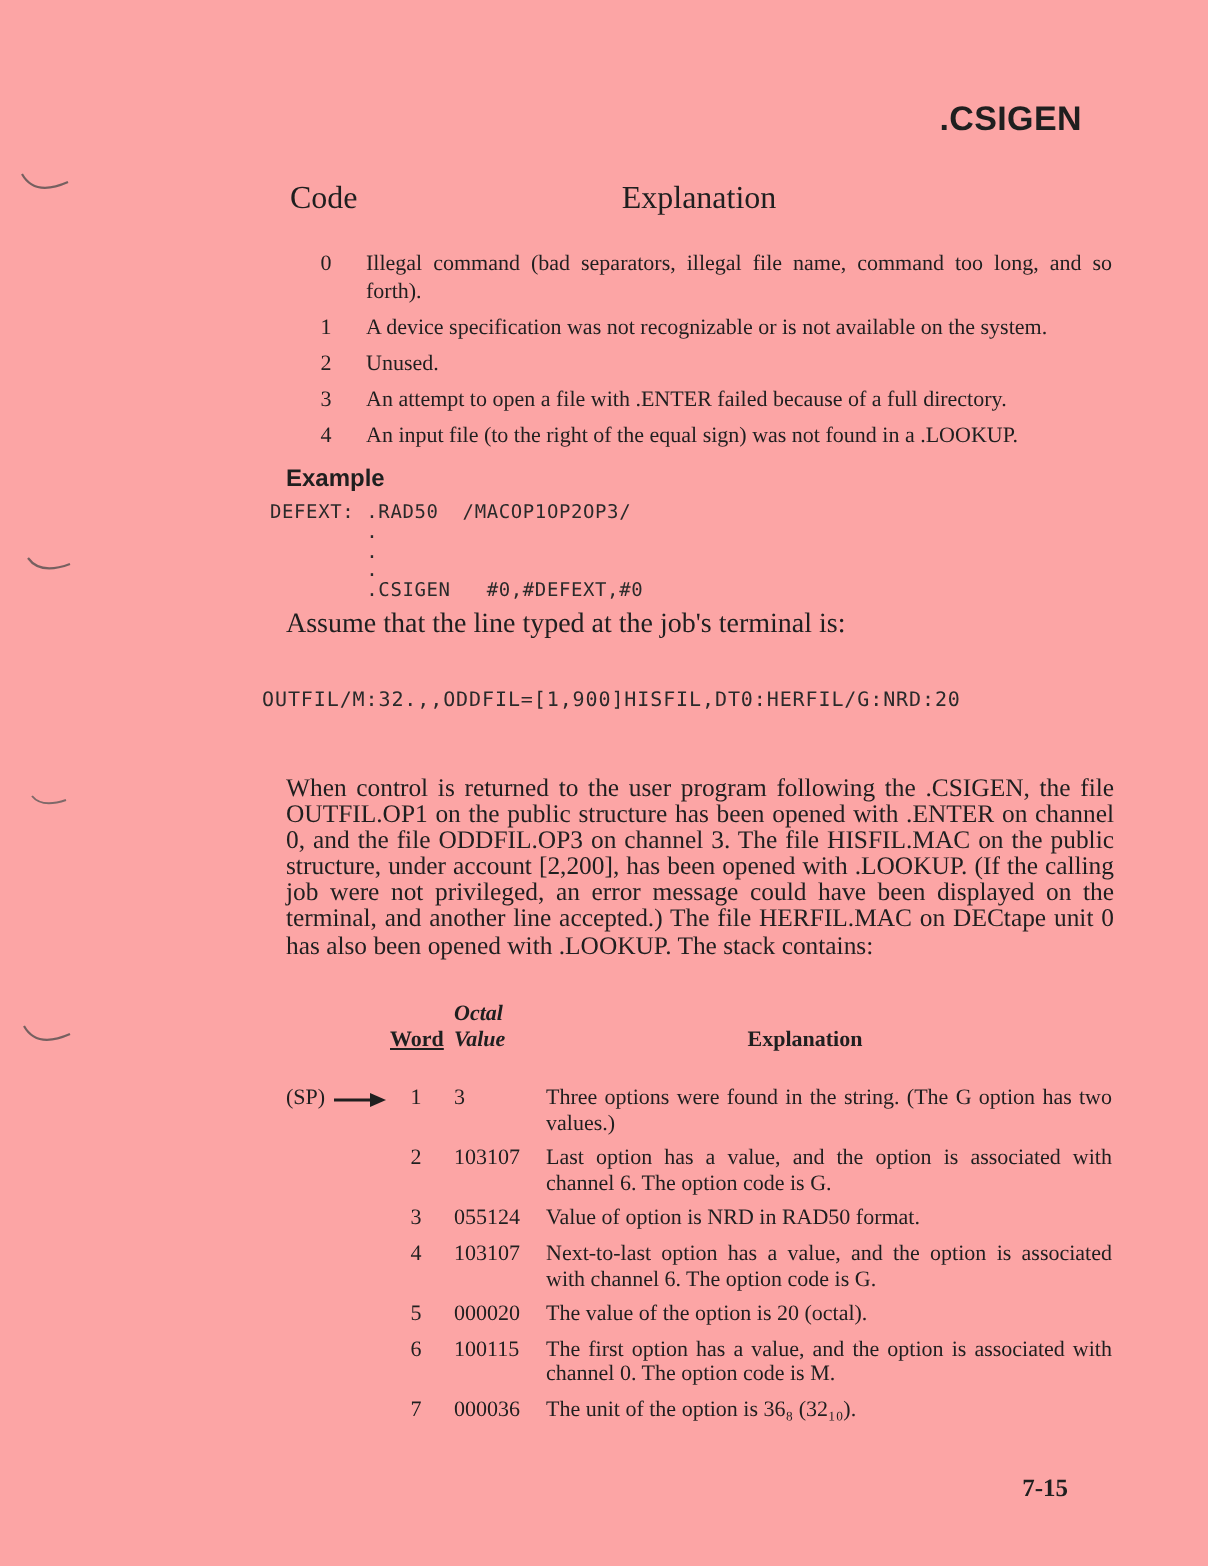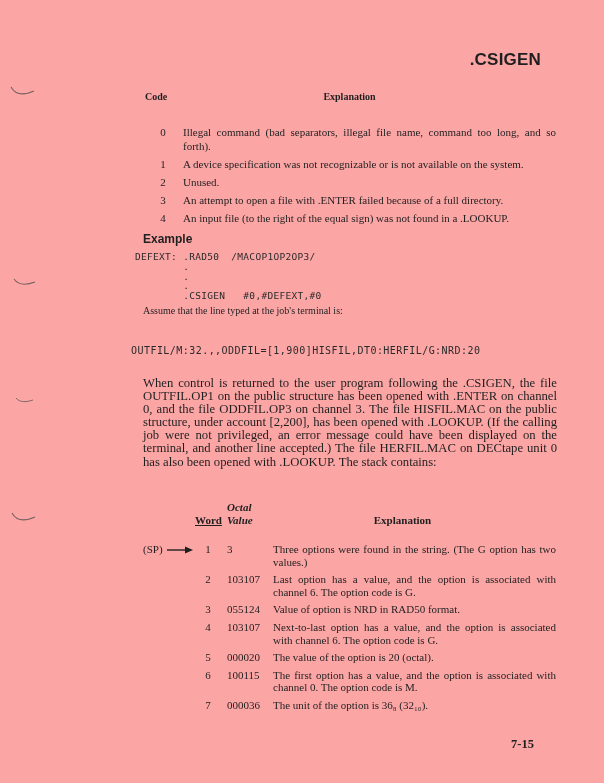--- a/index.html
+++ b/index.html
@@ -14,50 +14,50 @@
 
   
   .doc-title {
     position:absolute; top:50px; right:63px;
     font-family:"Liberation Sans","DejaVu Sans",sans-serif;
     font-weight:bold; font-size:17px; letter-spacing:.2px;
   }
 
   
   .code-table { position:absolute; left:143px; top:91px; width:413px; }
-  .code-table .thead { position:relative; height:15px; font-weight:bold; font-size:10px; }
+  .code-table .thead { position:relative; height:15px; font-weight:normal; font-size:16px; }
   .code-table .th-code { position:absolute; left:2px; top:0; }
   .code-table .th-expl { position:absolute; left:0; width:100%; text-align:center; top:0; }
   .code-rows { margin-top:19px; }
   .code-row { display:grid; grid-template-columns:40px 1fr; margin-bottom:4px; font-size:11px; line-height:14px; }
   .code-num { text-align:center; }
   .code-text { text-align:justify; }
 
   
   .example-heading {
     position:absolute; left:143px; top:232px;
     font-family:"Liberation Sans","DejaVu Sans",sans-serif;
     font-weight:bold; font-size:12px;
   }
   .asm {
     position:absolute; left:135px; top:252px; margin:0;
     font-family:"DejaVu Sans Mono","Liberation Mono",monospace;
     font-size:9.5px; line-height:9.8px; letter-spacing:.3px; white-space:pre;
     color:#2a2a2a;
   }
-  .assume { position:absolute; left:143px; top:305px; font-size:10px; }
+  .assume { position:absolute; left:143px; top:305px; font-size:14px; }
   .terminal {
     position:absolute; left:131px; top:345px; margin:0;
     font-family:"DejaVu Sans Mono","Liberation Mono",monospace;
     font-size:10px; letter-spacing:.45px; white-space:pre; color:#2a2a2a;
   }
 
   
   .para {
-    position:absolute; left:143px; top:377px; width:414px;
+    position:absolute; left:143px; top:388px; width:414px;
     font-size:12.7px; line-height:13.1px; text-align:justify;
   }
 
   
   .stack-table { position:absolute; left:143px; top:501px; width:413px; font-size:11px; }
   .stack-head { display:grid; grid-template-columns:52px 26px 52px 1fr; font-weight:bold; line-height:12.5px; }
   .stack-head .h-word { text-align:left; align-self:end;text-decoration:underline; }
   .stack-head .h-octal { padding-left:6px;font-style:italic; }
   .stack-head .h-expl { text-align:center; align-self:end; padding-right:24px; }
   .stack-rows { margin-top:17px; }

